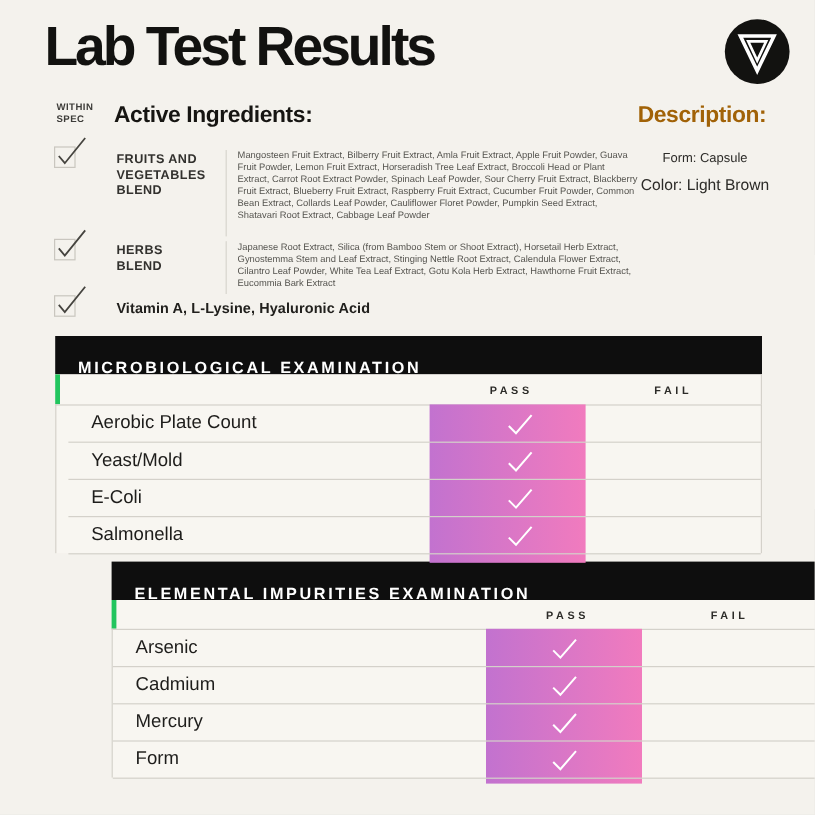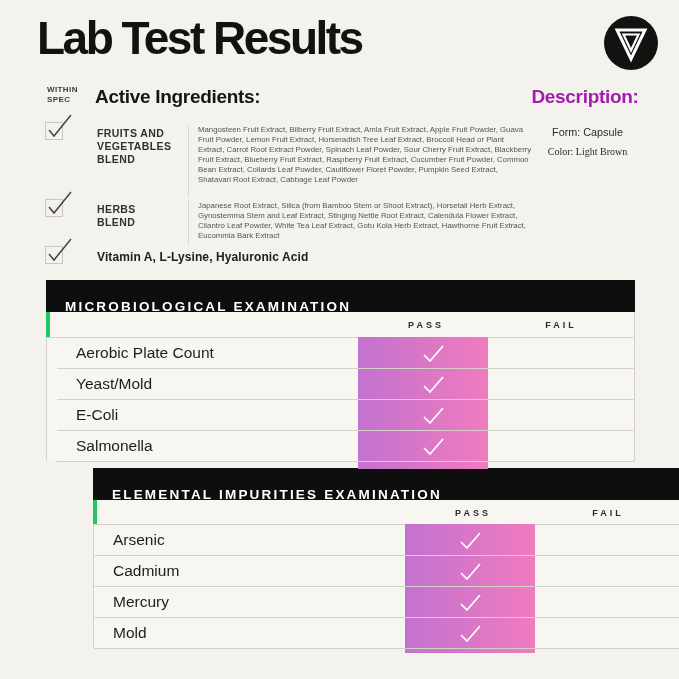--- a/index.html
+++ b/index.html
@@ -17,24 +17,24 @@
   .within-spec{
     position:absolute;left:47px;top:85px;width:44px;
     font-size:8px;line-height:10px;letter-spacing:.4px;color:#3d3c39;font-weight:bold;
   }
   .ai-heading{
     position:absolute;left:95px;top:86px;
     font-size:19px;font-weight:bold;letter-spacing:-0.3px;color:#161512;
   }
   .desc-heading{
     position:absolute;left:500px;top:86px;width:170px;text-align:center;
-    font-size:19px;font-weight:bold;letter-spacing:-0.3px;color:#a21caf;
+    font-size:19px;font-weight:bold;letter-spacing:-0.3px;color:#a16207;
   }
   .desc-form{position:absolute;left:500px;top:126px;width:175px;text-align:center;font-size:10.8px;color:#2c2b28;}
-  .desc-color{position:absolute;left:500px;top:146px;width:175px;text-align:center;font-size:10px;color:#2c2b28;font-family:Liberation Serif, serif;}
+  .desc-color{position:absolute;left:500px;top:146px;width:175px;text-align:center;font-size:13px;color:#2c2b28;}
   
   .checkbox{position:absolute;width:18px;height:18px;}
   .checkbox .box{position:absolute;left:0;top:0;width:18px;height:18px;border:1.5px solid #c9c6bf;box-sizing:border-box;background:transparent;}
   .checkbox svg{position:absolute;left:1px;top:-10px;overflow:visible;}
   
   .blend-label{
     position:absolute;left:97px;width:80px;
     font-size:10.5px;line-height:13px;font-weight:bold;letter-spacing:.4px;color:#32312e;
   }
   .blend-text{
@@ -209,21 +209,21 @@
       <div class="trow">
         <span class="row-label">Mercury</span>
         <span class="cell-check">
           <svg width="26" height="24">
               <polyline points="4,13 10,19 23,4" fill="none" stroke="#ffffff" stroke-width="1.7"></polyline>
             </svg>
         </span>
         <span class="cell-fail"></span>
       </div>
       <div class="trow">
-        <span class="row-label">Mold</span>
+        <span class="row-label">Form</span>
         <span class="cell-check">
           <svg width="26" height="24">
               <polyline points="4,13 10,19 23,4" fill="none" stroke="#ffffff" stroke-width="1.7"></polyline>
             </svg>
         </span>
         <span class="cell-fail"></span>
       </div>
     </div>
   </div>
 

